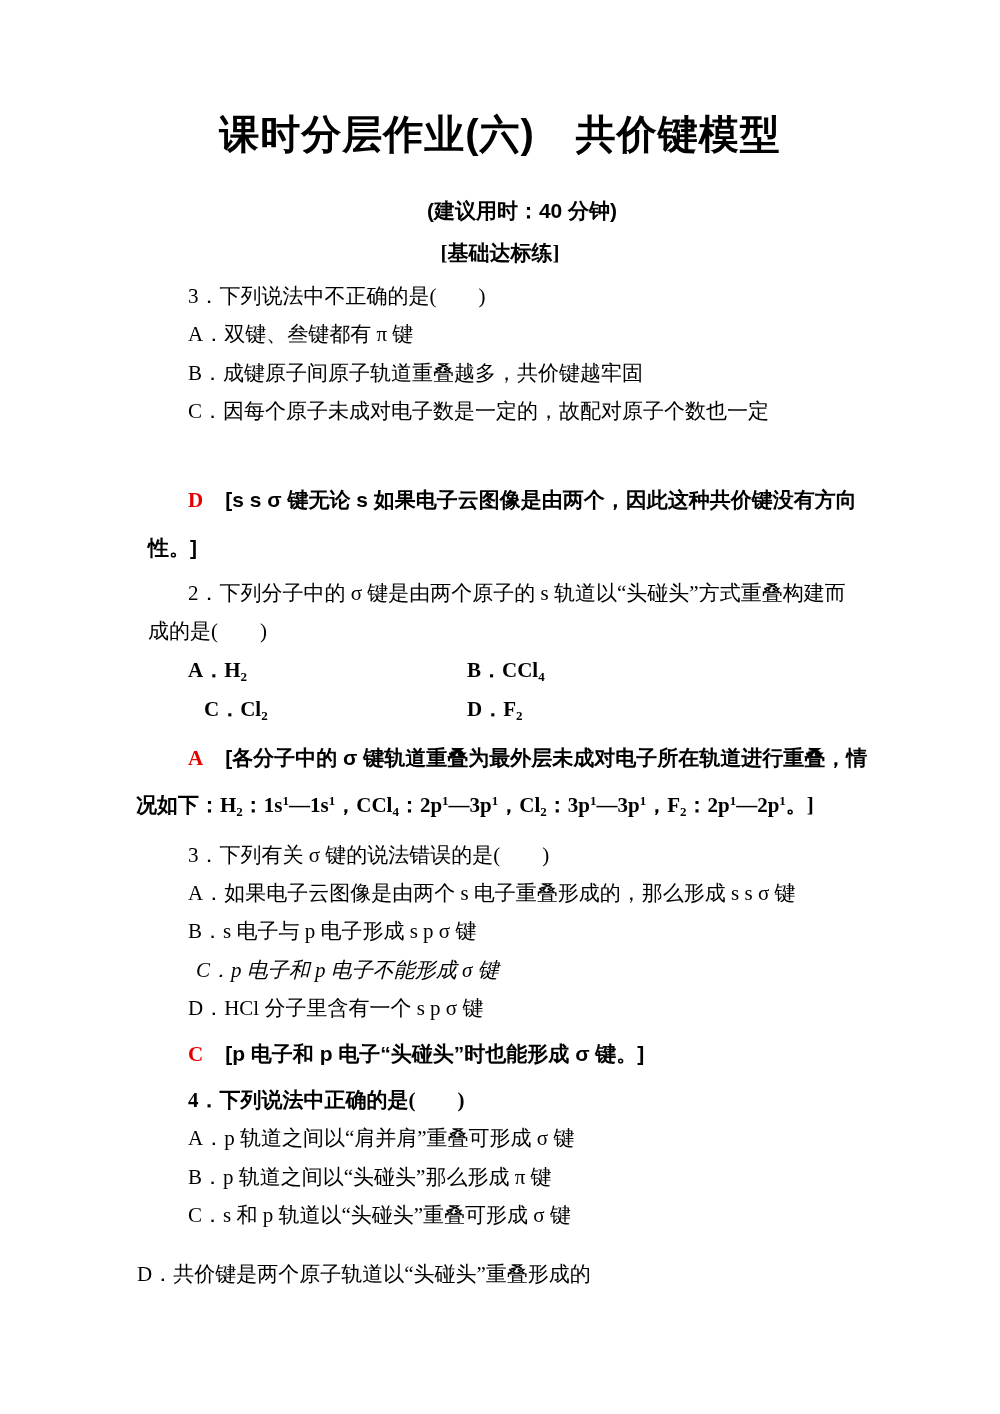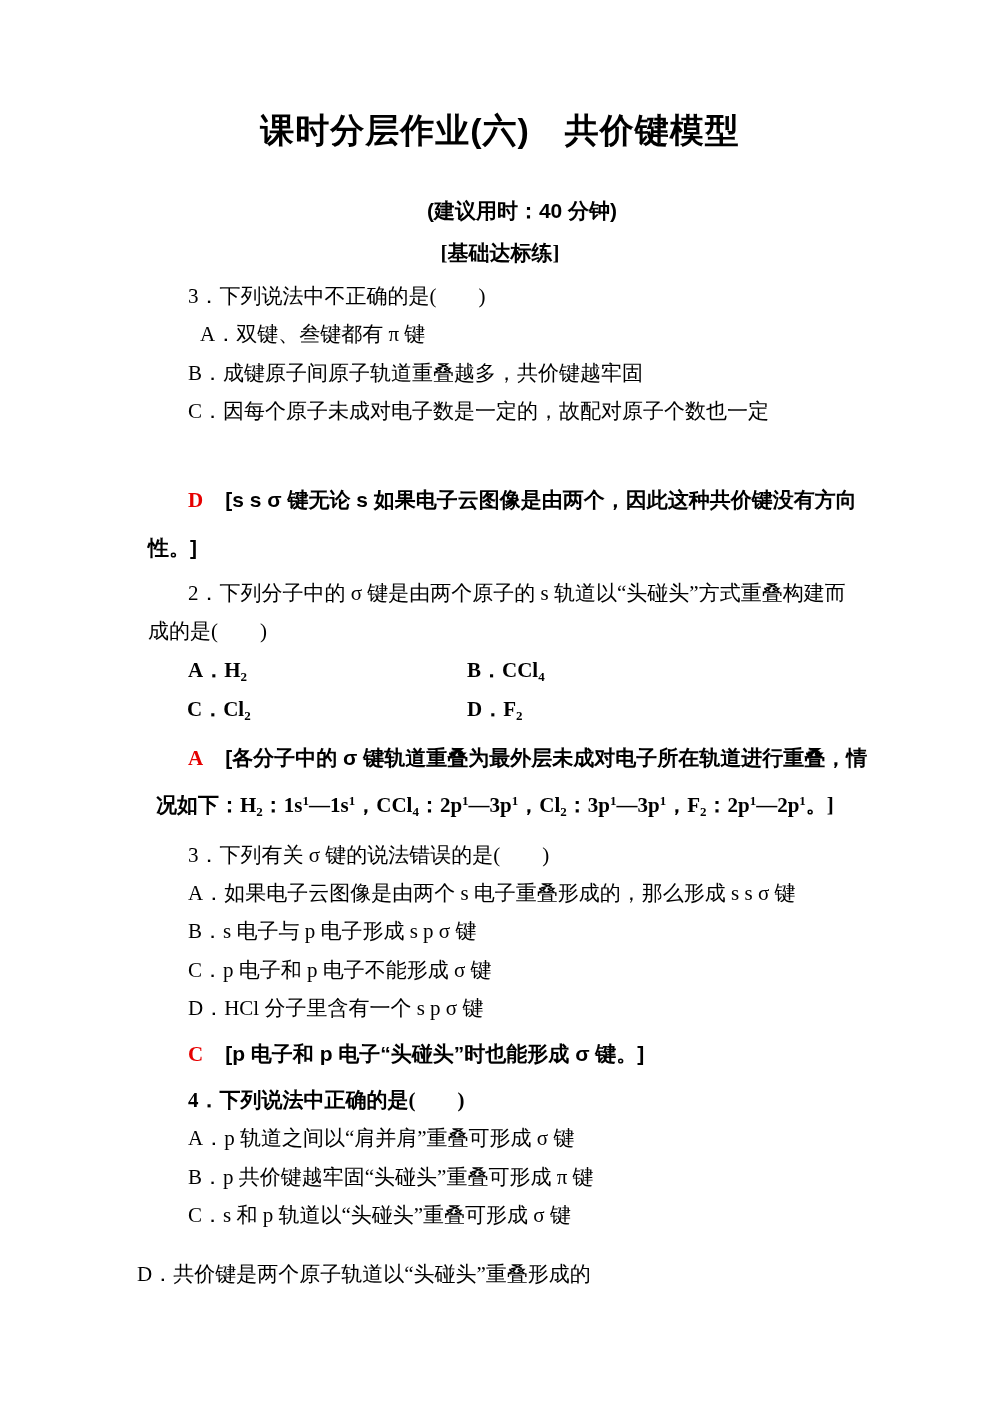--- a/index.html
+++ b/index.html
@@ -11,21 +11,21 @@
     overflow:hidden;
   }
   .ln{
     position:absolute;
     white-space:nowrap;
     font-size:21px;
     line-height:1.2;
   }
   .center{left:0;right:0;text-align:center;}
   .title{
-    font-size:34px;font-weight:700;
+    font-size:40px;font-weight:700;
     font-family:"Liberation Sans","DejaVu Sans",sans-serif;
     letter-spacing:1px;
   }
   .subtitle{
     font-weight:700;
     font-family:"Liberation Sans","DejaVu Sans",sans-serif;
   }
   .section-hdr{font-weight:700;}
   .stem,.opt-plain{font-weight:400;}
   .opt-formula{font-weight:700;}
@@ -49,57 +49,57 @@
 </head>
 <body>
 
 <div class="page">
 
   <div class="ln center title" style="top:110px;">课时分层作业(六)　共价键模型</div>
   <div class="ln center subtitle" style="top:198px;margin-left:44px;">(建议用时：40 分钟)</div>
   <div class="ln center section-hdr" style="top:241px;">[基础达标练]</div>
 
   <div class="ln stem" style="top:284px;left:188px;">3．下列说法中不正确的是(　　)</div>
-  <div class="ln opt-plain" style="top:322px;left:188px;margin-left:12px;">A．双键、叁键都有 π 键</div>
+  <div class="ln opt-plain" style="top:322px;left:188px;">A．双键、叁键都有 π 键</div>
   <div class="ln opt-plain" style="top:361px;left:188px;">B．成键原子间原子轨道重叠越多，共价键越牢固</div>
   <div class="ln opt-plain" style="top:399px;left:188px;">C．因每个原子未成对电子数是一定的，故配对原子个数也一定</div>
   <div class="ln ans" style="top:487px;left:188px;">
     <span class="ans-letter" style="color: rgb(230, 0, 0);">D</span><span>[s s σ 键无论 s 如果电子云图像是由两个，因此这种共价键没有方向</span>
   </div>
   <div class="ln ans" style="top:535px;left:148px;">性。]</div>
 
   <div class="ln stem" style="top:581px;left:188px;">2．下列分子中的 σ 键是由两个原子的 s 轨道以“头碰头”方式重叠构建而</div>
   <div class="ln stem" style="top:619px;left:148px;">成的是(　　)</div>
 
   <div class="ln opt-formula" style="top:658px;left:188px;">
     <span>A．</span><span>H<sub>2</sub></span>
   </div>
   <div class="ln opt-formula" style="top:658px;left:467px;">
     <span>B．</span><span>CCl<sub>4</sub></span>
   </div>
-  <div class="ln opt-formula" style="top:697px;left:187px;">
+  <div class="ln opt-formula" style="top:697px;left:204px;">
     <span>C．</span><span>Cl<sub>2</sub></span>
   </div>
   <div class="ln opt-formula" style="top:697px;left:467px;">
     <span>D．</span><span>F<sub>2</sub></span>
   </div>
 
   <div class="ln ans" style="top:745px;left:188px;">
     <span class="ans-letter" style="color: rgb(230, 0, 0);">A</span><span>[各分子中的 σ 键轨道重叠为最外层未成对电子所在轨道进行重叠，情</span>
   </div>
-  <div class="ln ans-serif" style="top:793px;left:156px;">况如下：H<sub>2</sub>：1s<sup>1</sup>—1s<sup>1</sup>，CCl<sub>4</sub>：2p<sup>1</sup>—3p<sup>1</sup>，Cl<sub>2</sub>：3p<sup>1</sup>—3p<sup>1</sup>，F<sub>2</sub>：2p<sup>1</sup>—2p<sup>1</sup>。]</div>
+  <div class="ln ans-serif" style="top:793px;left:136px;">况如下：H<sub>2</sub>：1s<sup>1</sup>—1s<sup>1</sup>，CCl<sub>4</sub>：2p<sup>1</sup>—3p<sup>1</sup>，Cl<sub>2</sub>：3p<sup>1</sup>—3p<sup>1</sup>，F<sub>2</sub>：2p<sup>1</sup>—2p<sup>1</sup>。]</div>
 
   <div class="ln stem" style="top:843px;left:188px;">3．下列有关 σ 键的说法错误的是(　　)</div>
   <div class="ln opt-plain" style="top:881px;left:188px;">A．如果电子云图像是由两个 s 电子重叠形成的，那么形成 s s σ 键</div>
   <div class="ln opt-plain" style="top:919px;left:188px;">B．s 电子与 p 电子形成 s p σ 键</div>
-  <div class="ln opt-plain" style="top:958px;left:188px;">C．p 电子和 p 电子不能形成 σ 键</div>
+  <div class="ln opt-plain" style="top:958px;left:196px;font-style:italic;">C．p 电子和 p 电子不能形成 σ 键</div>
   <div class="ln opt-plain" style="top:996px;left:188px;">D．HCl 分子里含有一个 s p σ 键</div>
   <div class="ln ans" style="top:1041px;left:188px;">
     <span class="ans-letter" style="color: rgb(230, 0, 0);">C</span><span>[p 电子和 p 电子“头碰头”时也能形成 σ 键。]</span>
   </div>
 
   <div class="ln stem" style="top:1088px;left:188px;font-weight:bold;">4．下列说法中正确的是(　　)</div>
   <div class="ln opt-plain" style="top:1126px;left:188px;">A．p 轨道之间以“肩并肩”重叠可形成 σ 键</div>
-  <div class="ln opt-plain" style="top:1165px;left:188px;">B．p 共价键越牢固“头碰头”重叠可形成 π 键</div>
+  <div class="ln opt-plain" style="top:1165px;left:188px;">B．p 轨道之间以“头碰头”那么形成 π 键</div>
   <div class="ln opt-plain" style="top:1203px;left:188px;">C．s 和 p 轨道以“头碰头”重叠可形成 σ 键</div>
   <div class="ln opt-plain" style="top:1262px;left:137px;">D．共价键是两个原子轨道以“头碰头”重叠形成的</div>
 
 </div>
 
 </body></html>

